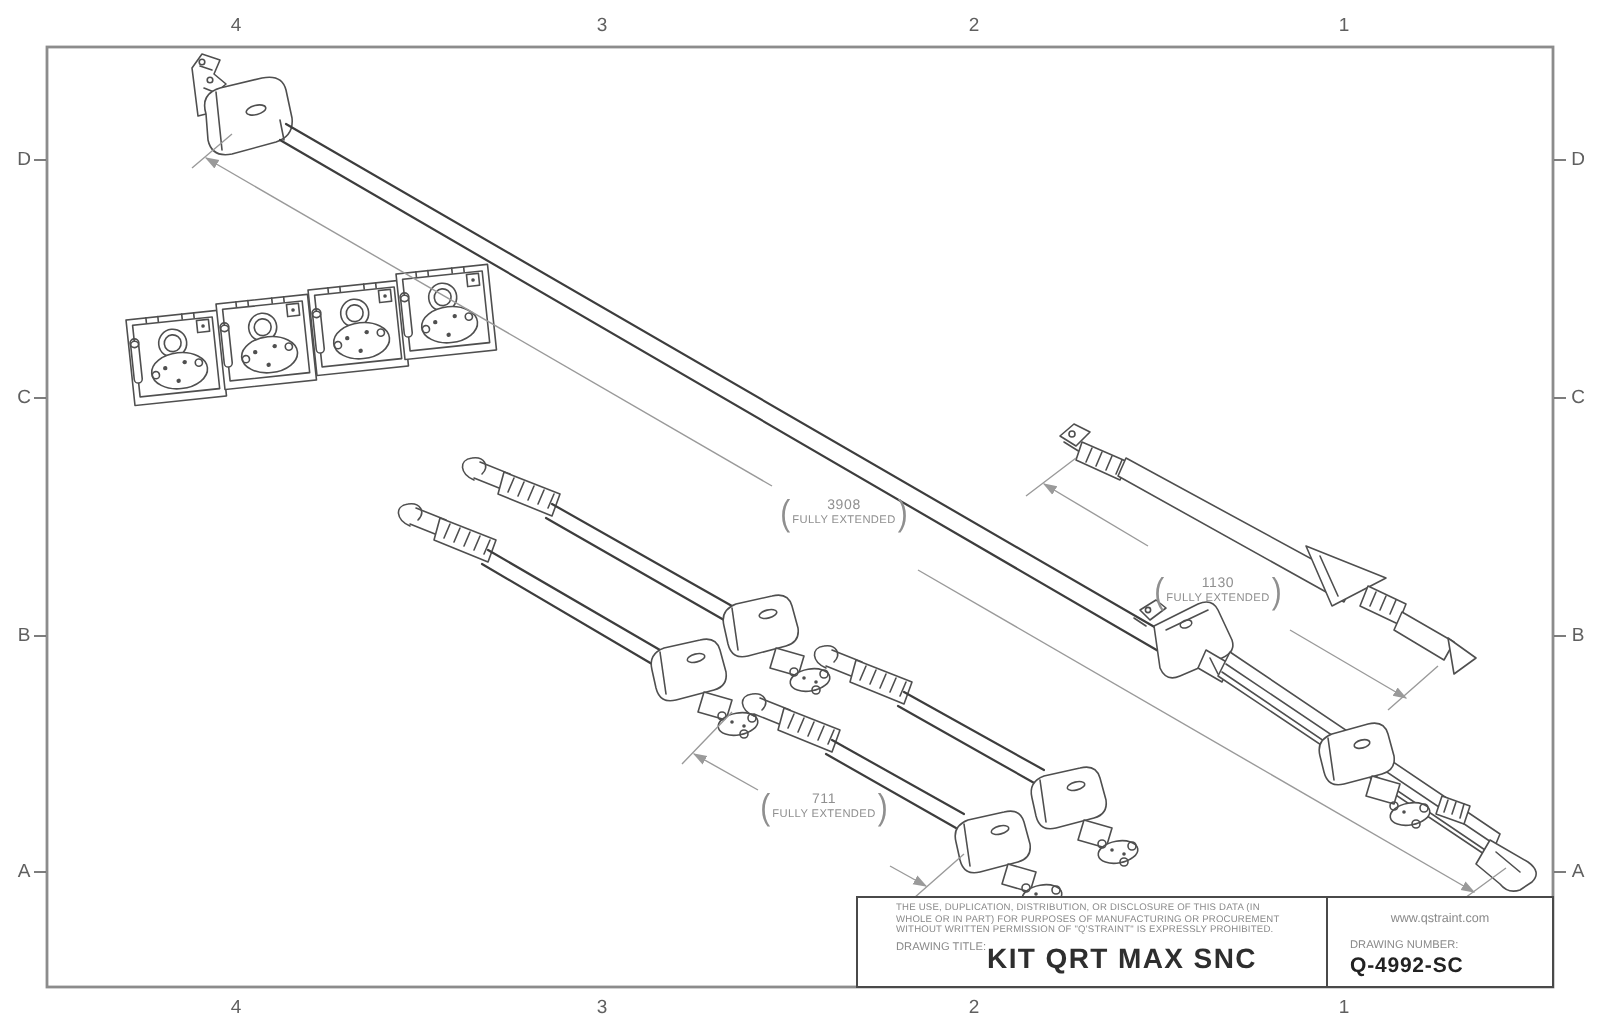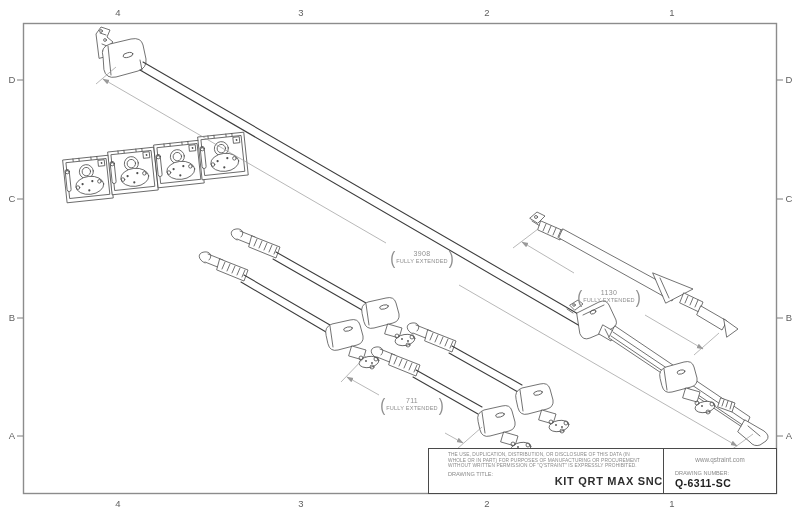--- a/index.html
+++ b/index.html
@@ -25,22 +25,22 @@
   
   .title-block{
     position:absolute;left:428px;top:448px;width:349px;height:46px;
     box-sizing:border-box;border:1px solid #4a4a4a;background:#fff;display:flex;
   }
   .tb-left{position:relative;width:234px;box-sizing:border-box;padding:3px 4px 0 19px;}
   .tb-right{position:relative;flex:1;box-sizing:border-box;border-left:1px solid #4a4a4a;padding-top:7px;}
   .tb-legal{font-size:4.8px;line-height:1.15;color:#8a8a8a;letter-spacing:0.1px;}
   .tb-title-label{font-size:5.6px;color:#8a8a8a;margin-top:2.5px;}
   .tb-title{
-    position:absolute;left:30px;right:0;bottom:6px;text-align:right;
-    font-size:11px;font-weight:bold;color:#2e2e2e;letter-spacing:0.7px;
+    position:absolute;left:30px;right:0;bottom:6px;text-align:center;
+    font-size:14px;font-weight:bold;color:#2e2e2e;letter-spacing:0.7px;
   }
   .tb-website{text-align:center;font-size:6.3px;color:#8a8a8a;}
   .tb-number-label{font-size:5.6px;color:#8a8a8a;margin:7px 0 0 11px;}
   .tb-number{font-size:10.5px;font-weight:bold;color:#222;margin:1px 0 0 11px;letter-spacing:0.4px;}
   
   .ln{stroke:#4f4f4f;stroke-width:0.8;fill:none;stroke-linejoin:round;stroke-linecap:round;}
   .lnf{stroke:#4f4f4f;stroke-width:0.8;fill:#ffffff;stroke-linejoin:round;stroke-linecap:round;}
   .web{stroke:#3d3d3d;stroke-width:1.1;fill:none;stroke-linecap:round;}
   .dim{stroke:#9a9a9a;stroke-width:0.7;fill:none;}
   .frame-line{stroke:#8c8c8c;stroke-width:1.4;fill:none;}
@@ -281,17 +281,17 @@
         <div>THE USE, DUPLICATION, DISTRIBUTION, OR DISCLOSURE OF THIS DATA (IN</div>
         <div>WHOLE OR IN PART) FOR PURPOSES OF MANUFACTURING OR PROCUREMENT</div>
         <div>WITHOUT WRITTEN PERMISSION OF "Q'STRAINT" IS EXPRESSLY PROHIBITED.</div>
       </div>
       <div class="tb-title-label">DRAWING TITLE:</div>
       <div class="tb-title">KIT QRT MAX SNC</div>
     </div>
     <div class="tb-right">
       <div class="tb-website">www.qstraint.com</div>
       <div class="tb-number-label">DRAWING NUMBER:</div>
-      <div class="tb-number">Q-6311-SC</div>
+      <div class="tb-number">Q-4992-SC</div>
     </div>
   </div>
 
 </div>
 
 </body></html>

